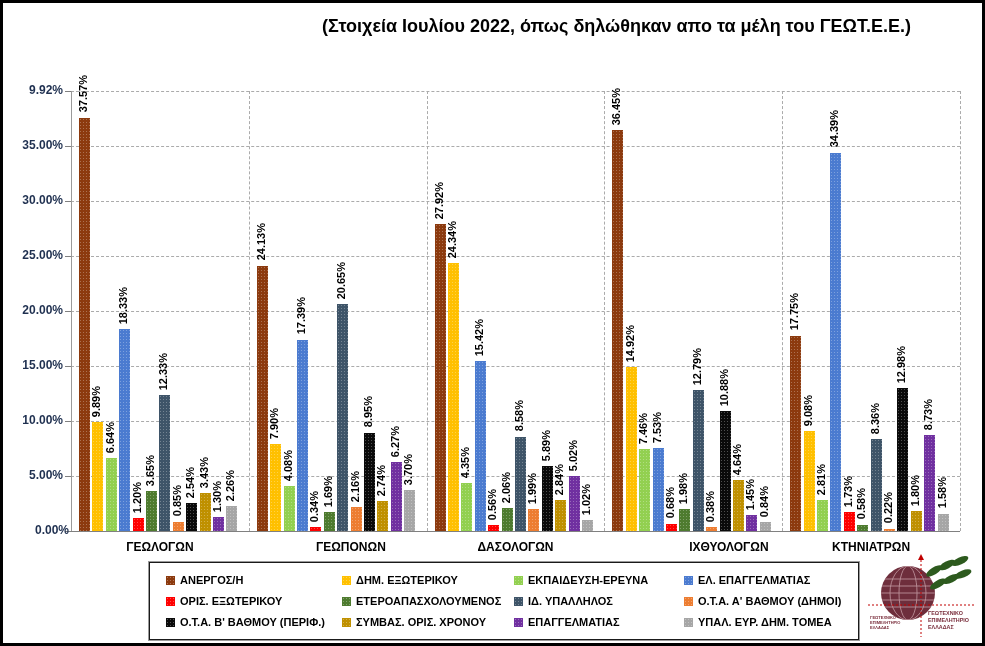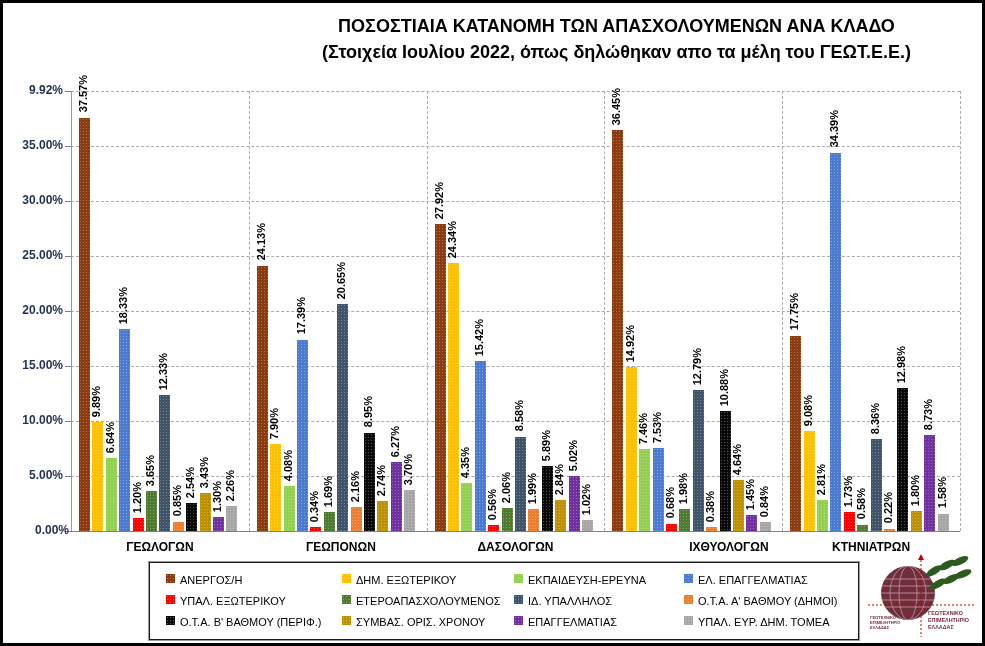--- a/index.html
+++ b/index.html
@@ -26,34 +26,33 @@
        background-size:3px 3px;}
   .bar-label{position:absolute;left:-2px;writing-mode:vertical-rl;
        transform:rotate(180deg);white-space:nowrap;font-size:11px;
        font-weight:bold;color:#000;}
   .cat-label{position:absolute;text-align:center;font-size:12px;
        font-weight:bold;color:#000;}
   .legend{position:absolute;left:146px;top:559px;width:710px;height:78px;
        box-sizing:border-box;border:1px solid #1a1a1a;outline:1px solid #9a9a9a;
        background:#fff;display:grid;grid-template-columns:176px 172px 170px auto;
        align-content:space-evenly;padding:2px 8px 2px 10px;}
-  .lg-item{display:flex;gap:5px;font-size:11px;
-       font-weight:normal;color:#000;white-space:nowrap;padding-left:6px;}
+  .lg-item{display:flex;align-items:center;gap:5px;font-size:11px;
+       font-weight:bold;color:#000;white-space:nowrap;padding-left:6px;}
   .lg-sw{width:9px;height:9px;flex:0 0 9px;
        background-image:radial-gradient(rgba(255,255,255,.3) 30%, transparent 31%);
        background-size:3px 3px;}
   .logo{position:absolute;right:0;bottom:0;width:120px;height:90px;}
 </style>
 </head>
 <body>
 
 <div class="frame">
 
   <div class="hdr">
-    <div class="t1">ΠΟΣΟΣΤΙΑΙΑ ΚΑΤΑΝΟΜΗ ΤΩΝ ΑΠΑΣΧΟΛΟΥΜΕΝΩΝ ΑΝΑ ΚΛΑΔΟ</div>
     <div class="t2">(Στοιχεία Ιουλίου 2022, όπως δηλώθηκαν απο τα μέλη του ΓΕΩΤ.Ε.Ε.)</div>
   </div>
 
   <div id="chart">
       <div class="ytick" style="left: 62px; top: 528px;"></div>
       <div class="ylab" style="left: 8px; top: 520px;">0.00%</div>
       <div class="gridline" style="left: 68px; top: 473px; width: 889px;"></div>
       <div class="ytick" style="left: 62px; top: 473px;"></div>
       <div class="ylab" style="left: 2px; top: 465px;">5.00%</div>
       <div class="gridline" style="left: 68px; top: 418px; width: 889px;"></div>
@@ -173,21 +172,21 @@
         </div>
         <div class="bar-slot" style="left: 142px; width: 11px; height: 440px;">
           <div class="bar" style="height: 68.97px; background-color: rgb(112, 48, 160);"></div>
           <div class="bar-label" style="bottom: 73.97px;">6.27%</div>
         </div>
         <div class="bar-slot" style="left: 155.4px; width: 11px; height: 440px;">
           <div class="bar" style="height: 40.7px; background-color: rgb(166, 166, 166);"></div>
           <div class="bar-label" style="bottom: 45.7px;">3.70%</div>
         </div>
       </div>
-      <div class="cat-label" style="left: 249px; top: 537px; width: 177.8px;">ΓΕΩΠΟΝΩΝ</div>
+      <div class="cat-label" style="left: 259px; top: 537px; width: 177.8px;">ΓΕΩΠΟΝΩΝ</div>
       <div class="panel" style="left: 423.6px; top: 88px; width: 177.8px; height: 440px;">
         <div class="bar-slot" style="left: 8px; width: 11px; height: 440px;">
           <div class="bar" style="height: 307.12px; background-color: rgb(140, 58, 14);"></div>
           <div class="bar-label" style="bottom: 312.12px;">27.92%</div>
         </div>
         <div class="bar-slot" style="left: 21.4px; width: 11px; height: 440px;">
           <div class="bar" style="height: 267.74px; background-color: rgb(255, 192, 0);"></div>
           <div class="bar-label" style="bottom: 272.74px;">24.34%</div>
         </div>
         <div class="bar-slot" style="left: 34.8px; width: 11px; height: 440px;">
@@ -348,21 +347,21 @@
       <div class="lg-item">
         <div class="lg-sw" style="background-color: rgb(146, 208, 80);"></div>
         <div class="lg-t">ΕΚΠΑΙΔΕΥΣΗ-ΕΡΕΥΝΑ</div>
       </div>
       <div class="lg-item">
         <div class="lg-sw" style="background-color: rgb(75, 123, 208);"></div>
         <div class="lg-t">ΕΛ. ΕΠΑΓΓΕΛΜΑΤΙΑΣ</div>
       </div>
       <div class="lg-item">
         <div class="lg-sw" style="background-color: rgb(255, 0, 0);"></div>
-        <div class="lg-t">ΥΠΑΛ. ΕΞΩΤΕΡΙΚΟΥ</div>
+        <div class="lg-t">ΟΡΙΣ. ΕΞΩΤΕΡΙΚΟΥ</div>
       </div>
       <div class="lg-item">
         <div class="lg-sw" style="background-color: rgb(78, 123, 47);"></div>
         <div class="lg-t">ΕΤΕΡΟΑΠΑΣΧΟΛΟΥΜΕΝΟΣ</div>
       </div>
       <div class="lg-item">
         <div class="lg-sw" style="background-color: rgb(62, 84, 104);"></div>
         <div class="lg-t">ΙΔ. ΥΠΑΛΛΗΛΟΣ</div>
       </div>
       <div class="lg-item">

